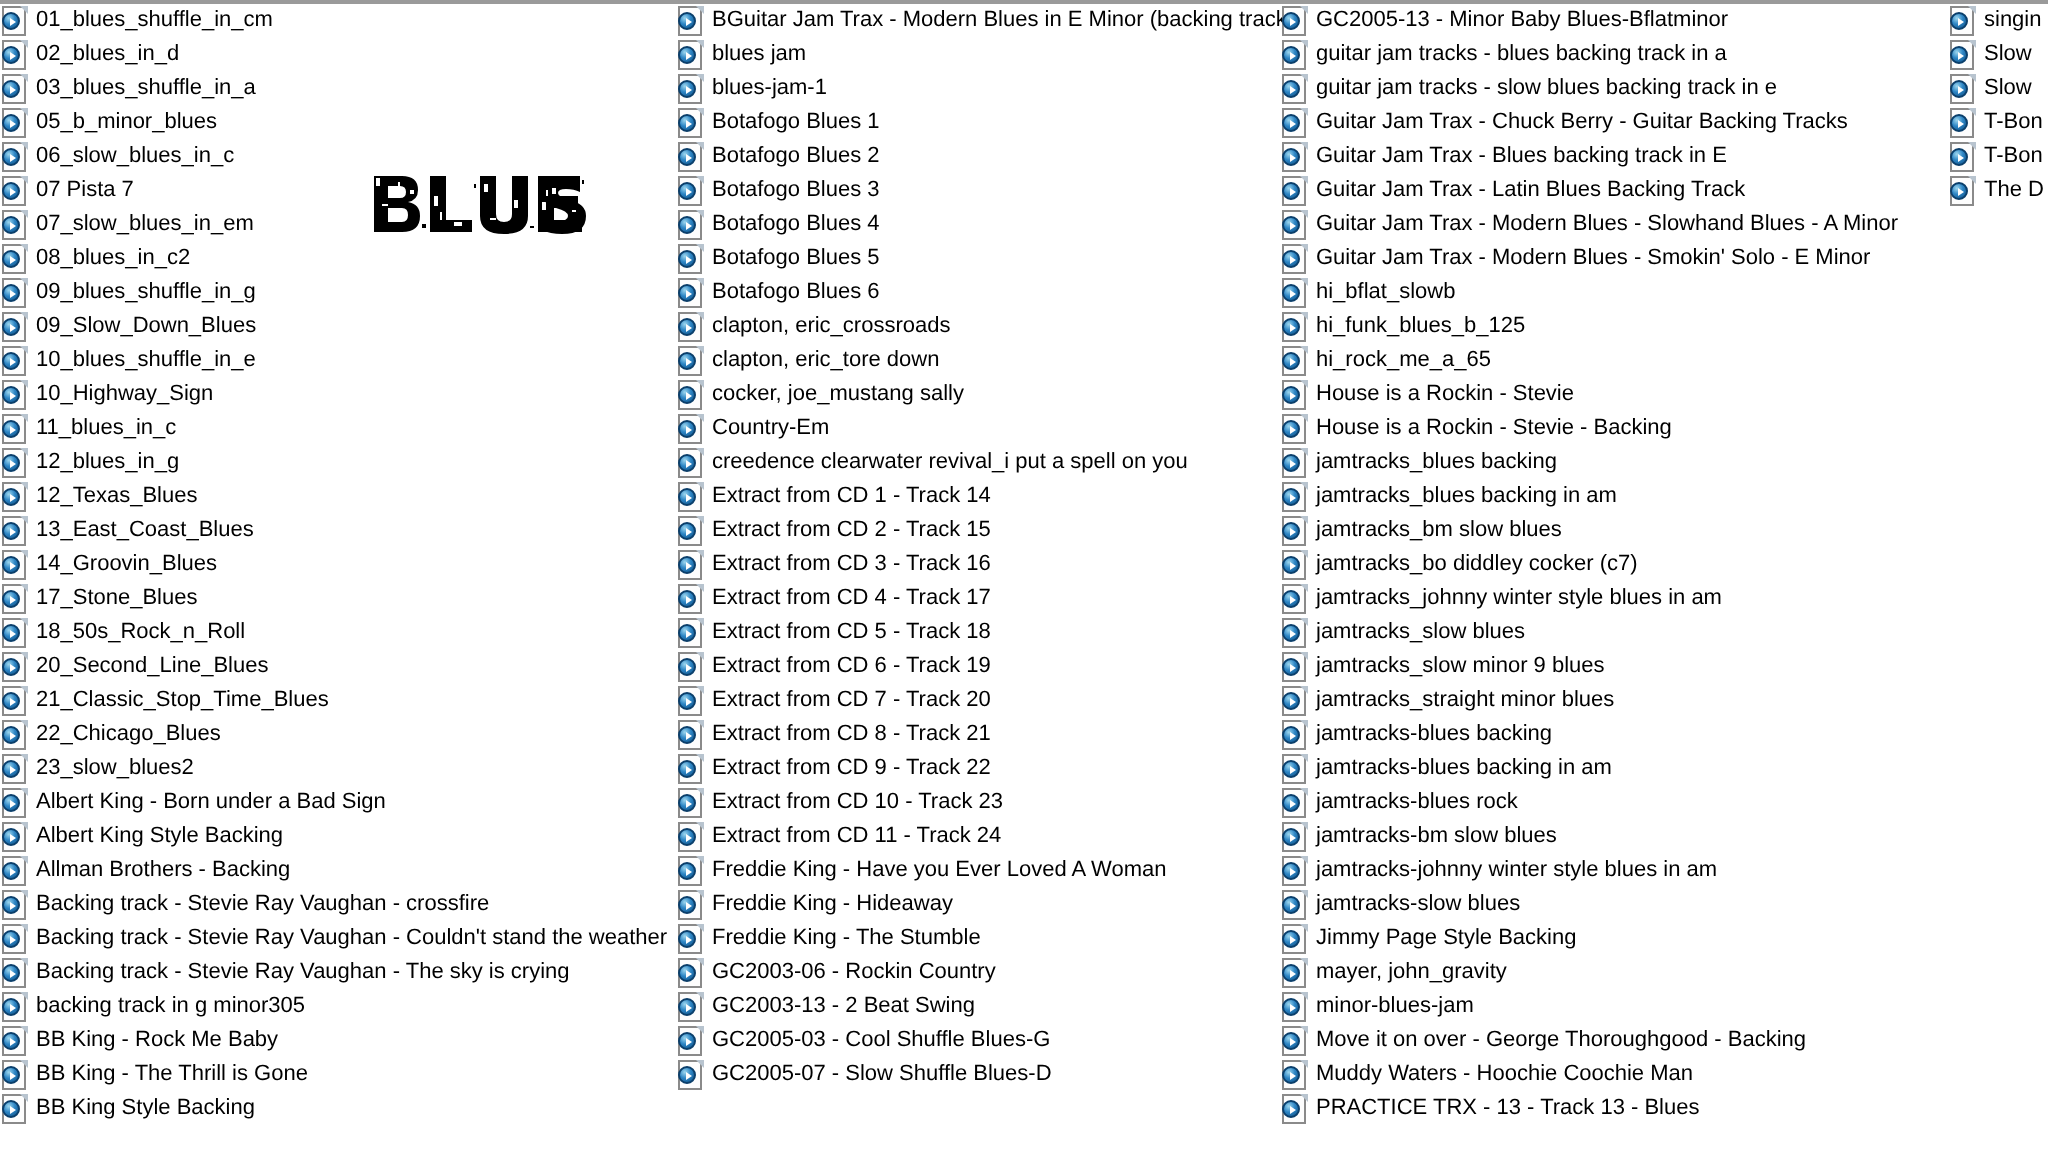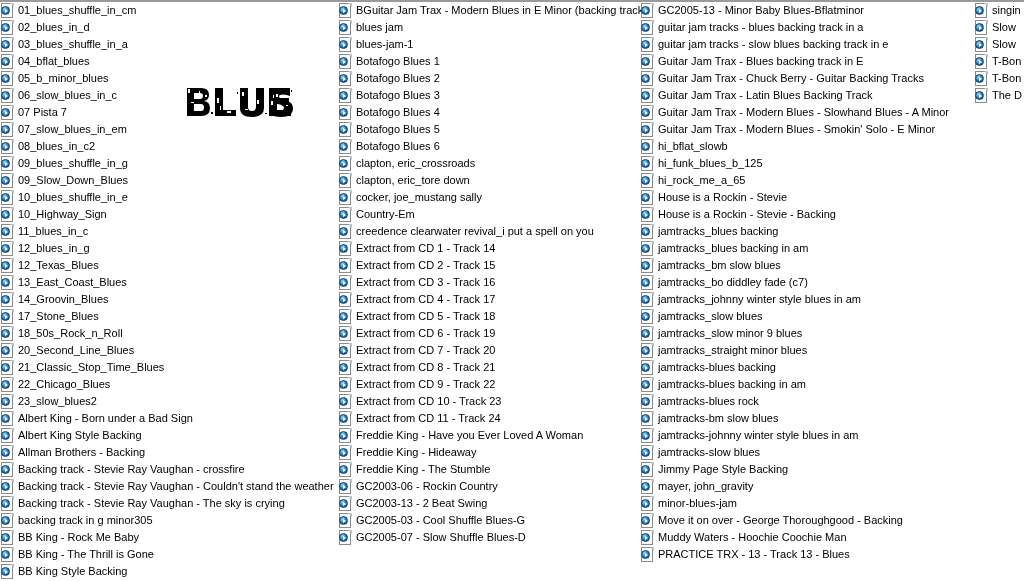--- a/index.html
+++ b/index.html
@@ -129,28 +129,20 @@
           <span class="fold"></span>
         </span>
         <span class="file-label">03_blues_shuffle_in_a</span>
       </div>
       <div class="file-row">
         <span class="file-icon">
           <span class="page"></span>
           <span class="disc"></span>
           <span class="fold"></span>
         </span>
-        <span class="file-label">04_bflat_blues</span>
-      </div>
-      <div class="file-row">
-        <span class="file-icon">
-          <span class="page"></span>
-          <span class="disc"></span>
-          <span class="fold"></span>
-        </span>
         <span class="file-label">05_b_minor_blues</span>
       </div>
       <div class="file-row">
         <span class="file-icon">
           <span class="page"></span>
           <span class="disc"></span>
           <span class="fold"></span>
         </span>
         <span class="file-label">06_slow_blues_in_c</span>
       </div>
@@ -661,36 +653,36 @@
           <span class="fold"></span>
         </span>
         <span class="file-label">guitar jam tracks - slow blues backing track in e</span>
       </div>
       <div class="file-row">
         <span class="file-icon">
           <span class="page"></span>
           <span class="disc"></span>
           <span class="fold"></span>
         </span>
+        <span class="file-label">Guitar Jam Trax - Chuck Berry - Guitar Backing Tracks</span>
+      </div>
+      <div class="file-row">
+        <span class="file-icon">
+          <span class="page"></span>
+          <span class="disc"></span>
+          <span class="fold"></span>
+        </span>
         <span class="file-label">Guitar Jam Trax - Blues backing track in E</span>
       </div>
       <div class="file-row">
         <span class="file-icon">
           <span class="page"></span>
           <span class="disc"></span>
           <span class="fold"></span>
         </span>
-        <span class="file-label">Guitar Jam Trax - Chuck Berry - Guitar Backing Tracks</span>
-      </div>
-      <div class="file-row">
-        <span class="file-icon">
-          <span class="page"></span>
-          <span class="disc"></span>
-          <span class="fold"></span>
-        </span>
         <span class="file-label">Guitar Jam Trax - Latin Blues Backing Track</span>
       </div>
       <div class="file-row">
         <span class="file-icon">
           <span class="page"></span>
           <span class="disc"></span>
           <span class="fold"></span>
         </span>
         <span class="file-label">Guitar Jam Trax - Modern Blues - Slowhand Blues - A Minor</span>
       </div>
@@ -765,21 +757,21 @@
           <span class="fold"></span>
         </span>
         <span class="file-label">jamtracks_bm slow blues</span>
       </div>
       <div class="file-row">
         <span class="file-icon">
           <span class="page"></span>
           <span class="disc"></span>
           <span class="fold"></span>
         </span>
-        <span class="file-label">jamtracks_bo diddley fade (c7)</span>
+        <span class="file-label">jamtracks_bo diddley cocker (c7)</span>
       </div>
       <div class="file-row">
         <span class="file-icon">
           <span class="page"></span>
           <span class="disc"></span>
           <span class="fold"></span>
         </span>
         <span class="file-label">jamtracks_johnny winter style blues in am</span>
       </div>
       <div class="file-row">

